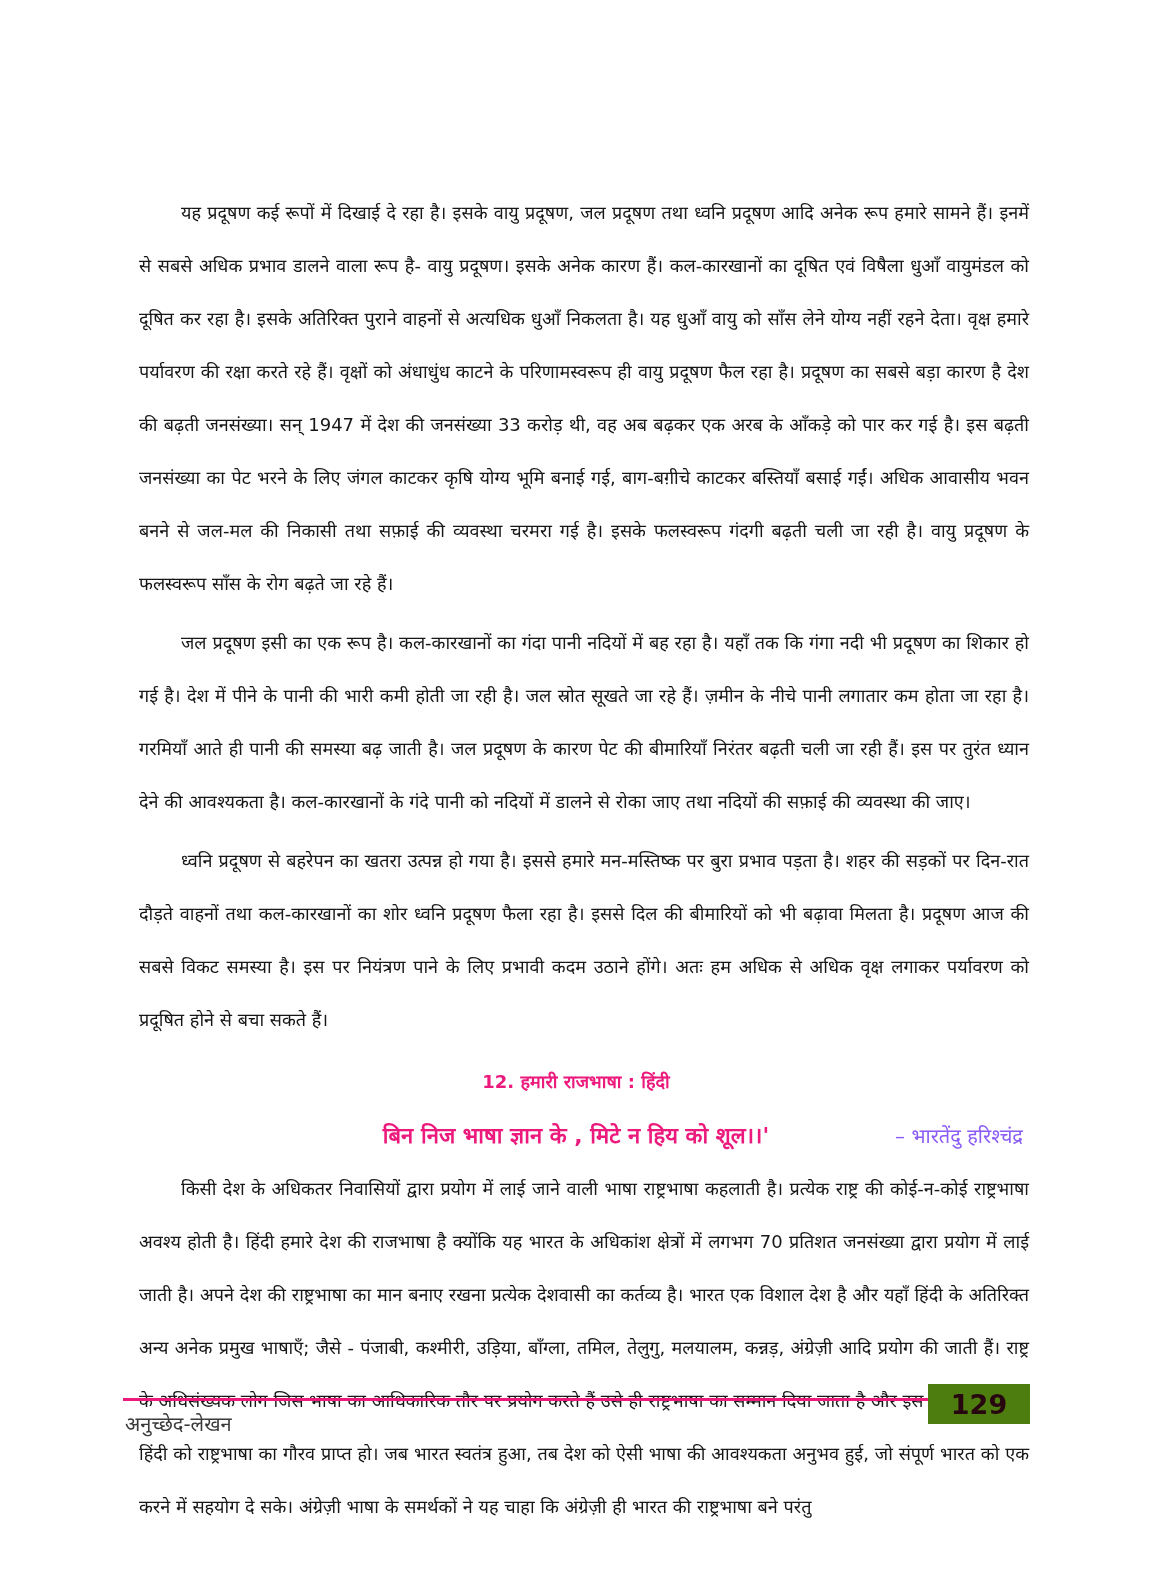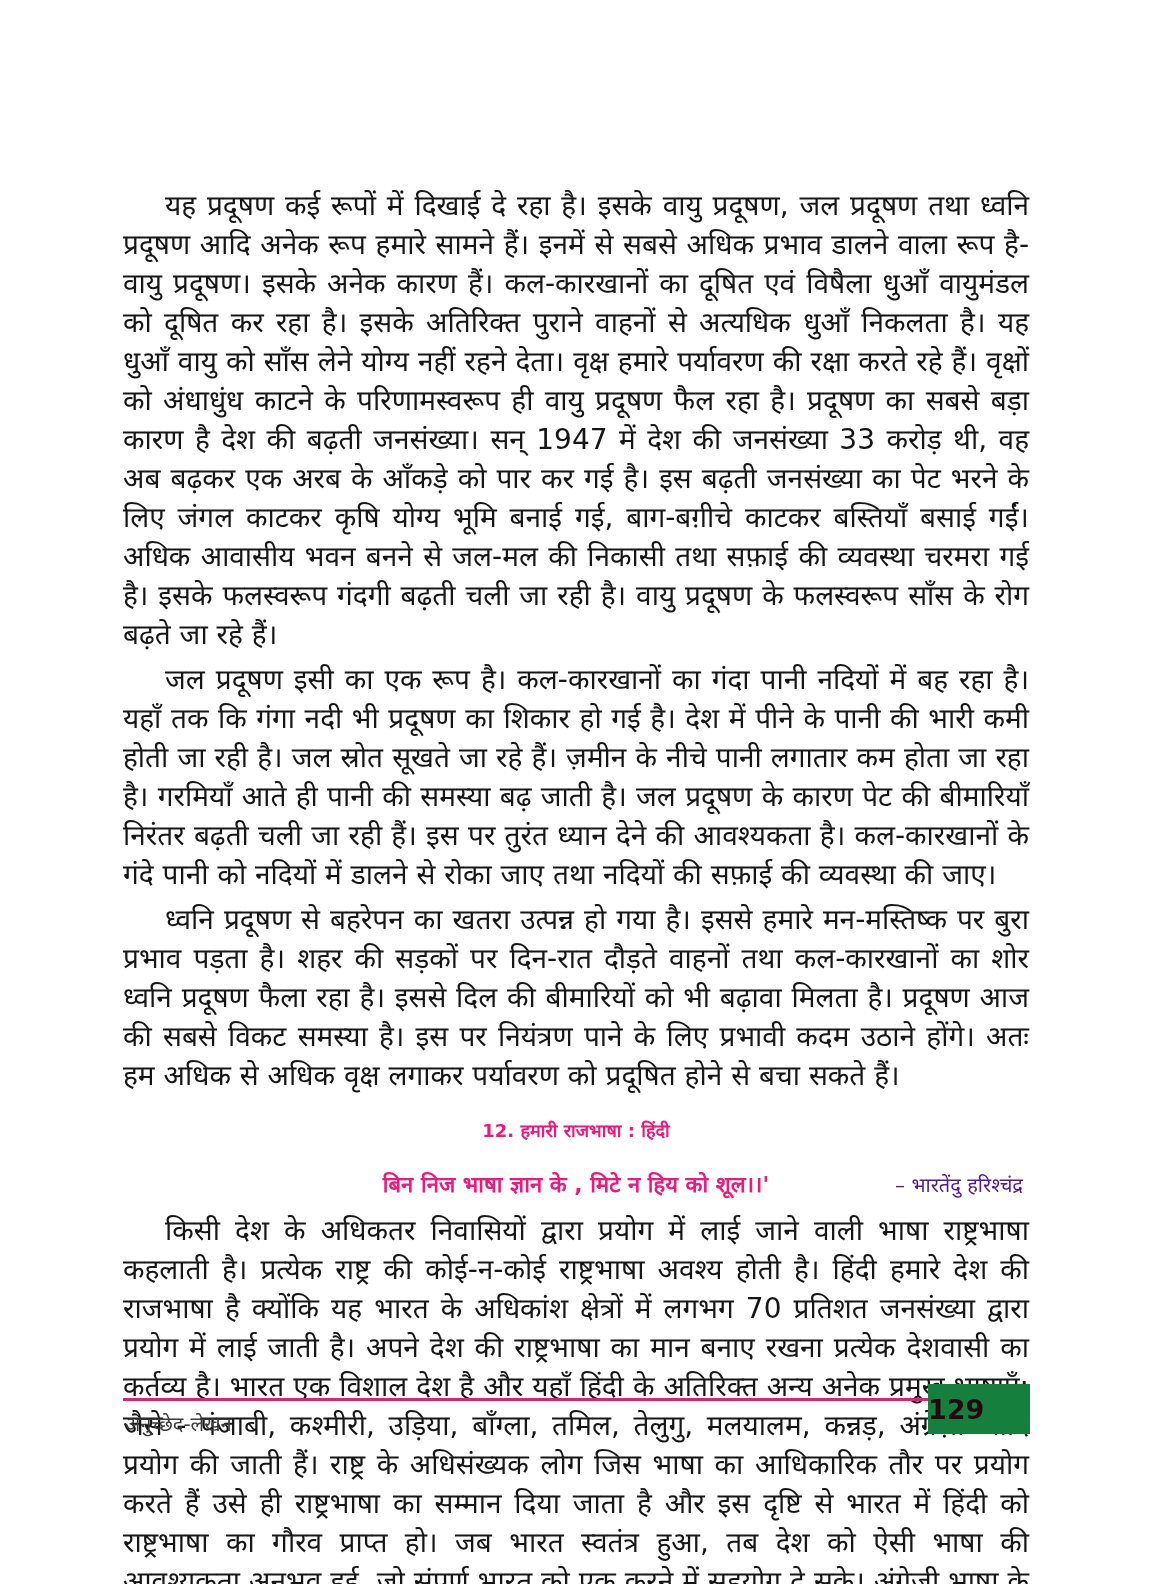--- a/index.html
+++ b/index.html
@@ -17,25 +17,25 @@
     color: #161616;
     overflow: hidden;
   }
   .content {
     position: absolute;
     left: 123px;
     top: 186px;
     width: 906px;
   }
   .para {
-    font-size: 28px;
-    line-height: 39px;
+    font-size: 18px;
+    line-height: 53px;
     text-align: justify;
     text-indent: 42px;
-    margin: 0 0 6px 0;
+    margin: 0 0 6px 16px;
   }
   .pink { color: #ec1a7c; }
   .section-heading {
     text-align: center;
     font-size: 18px;
     font-weight: bold;
     margin: 16px 0 8px 0;
     line-height: 40px;
   }
   .couplet-line {
@@ -47,21 +47,21 @@
   .couplet-row2 {
     position: relative;
   }
   .attribution {
     position: absolute;
     right: 6px;
     top: 0;
     font-weight: normal;
     font-size: 20px;
     line-height: 52px;
-    color: #4c1d95;
+    color: #8b5cf6;
   }
   .footer-rule {
     position: absolute;
     left: 123px;
     width: 906px;
     top: 1398px;
     height: 3px;
     background: #ec1a7c;
   }
   .footer-label {
@@ -69,27 +69,28 @@
     left: 125px;
     top: 1410px;
     font-size: 20px;
     color: #3a3a3a;
   }
   .page-number-box {
     position: absolute;
     right: 122px;
     top: 1384px;
     width: 102px;
-    height: 50px;
-    background: #15803d;
+    height: 40px;
+    background: #4d7c0f;
     color: #27060f;
     font-size: 27px;
     font-weight: bold;
     display: flex;
     align-items: center;
+    justify-content: center;
   }
 </style>
 </head>
 <body>
 
 <div class="page">
 
   <div class="content">
 
     <p class="para">यह प्रदूषण कई रूपों में दिखाई दे रहा है। इसके वायु प्रदूषण, जल प्रदूषण तथा ध्वनि प्रदूषण आदि अनेक रूप हमारे सामने हैं। इनमें से सबसे अधिक प्रभाव डालने वाला रूप है- वायु प्रदूषण। इसके अनेक कारण हैं। कल-कारखानों का दूषित एवं विषैला धुआँ वायुमंडल को दूषित कर रहा है।  इसके अतिरिक्त पुराने वाहनों से अत्यधिक धुआँ निकलता है। यह धुआँ वायु को साँस लेने योग्य नहीं रहने देता। वृक्ष हमारे पर्यावरण की रक्षा करते रहे हैं। वृक्षों को अंधाधुंध काटने के परिणामस्वरूप ही वायु प्रदूषण फैल रहा है। प्रदूषण का सबसे बड़ा कारण है देश की बढ़ती जनसंख्या। सन् 1947 में देश की जनसंख्या 33 करोड़ थी, वह अब बढ़कर एक अरब के आँकड़े को पार कर गई है। इस बढ़ती जनसंख्या का पेट भरने के लिए जंगल काटकर कृषि योग्य भूमि बनाई गई, बाग-बग़ीचे काटकर बस्तियाँ बसाई गईं। अधिक आवासीय भवन बनने से जल-मल की निकासी तथा सफ़ाई की व्यवस्था चरमरा गई है। इसके फलस्वरूप गंदगी बढ़ती चली जा रही है। वायु प्रदूषण के फलस्वरूप साँस के रोग बढ़ते जा रहे हैं।</p>

